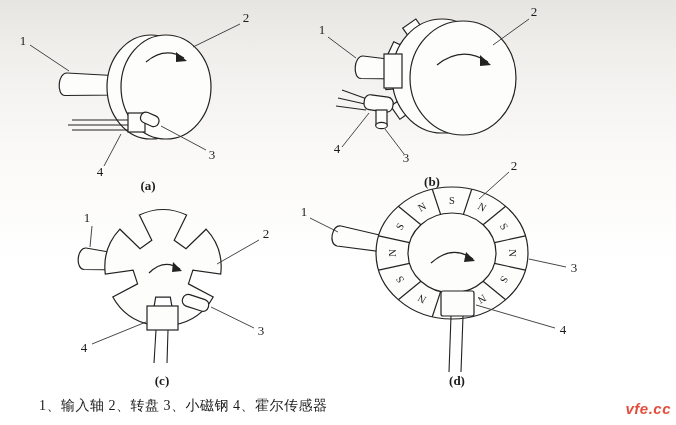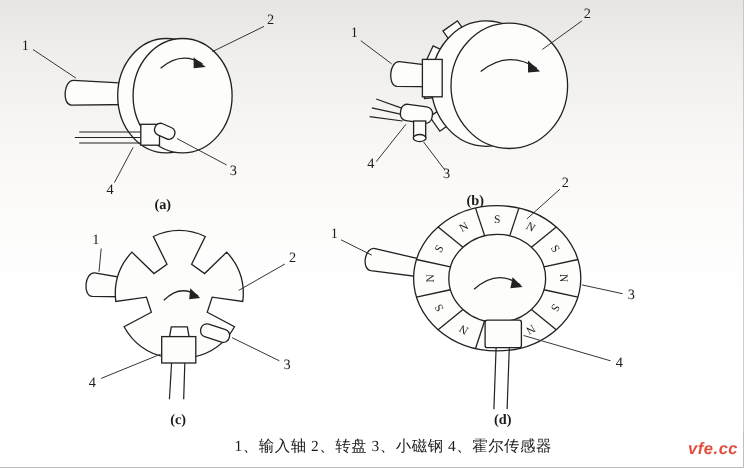--- a/index.html
+++ b/index.html
@@ -12,21 +12,21 @@
     background:linear-gradient(180deg,#e7e5e1 0%,#f1efec 14%,#faf9f7 38%,#ffffff 68%);
   }
   .shape{fill:#fdfdfc;stroke:#222;stroke-width:1.2;}
   .ln{fill:none;stroke:#222;stroke-width:1.2;}
   .wire{stroke:#222;stroke-width:1.1;}
   .lead{stroke:#333;stroke-width:0.9;}
   .callout{font:13px "Liberation Serif",serif;fill:#1c1c1c;}
   .panel-label{font:bold 13px "Liberation Serif",serif;fill:#1c1c1c;}
   .pole{font:10.5px "Liberation Serif",serif;fill:#1c1c1c;}
   .caption{
-    position:absolute;left:0;right:0;top:397px;text-align:center;
+    position:absolute;left:0;right:0;top:397px;
     font:14px "Liberation Serif",serif;color:#1a1a1a;letter-spacing:.5px;margin-left:39px;
   }
   .watermark{
     position:absolute;right:5px;bottom:8px;
     font:bold 15px "Liberation Sans",sans-serif;font-style:italic;
     color:rgba(222,52,34,.88);letter-spacing:.5px;
     text-shadow:0 0 1px rgba(255,255,255,.7);
   }
 </style>
 </head>

